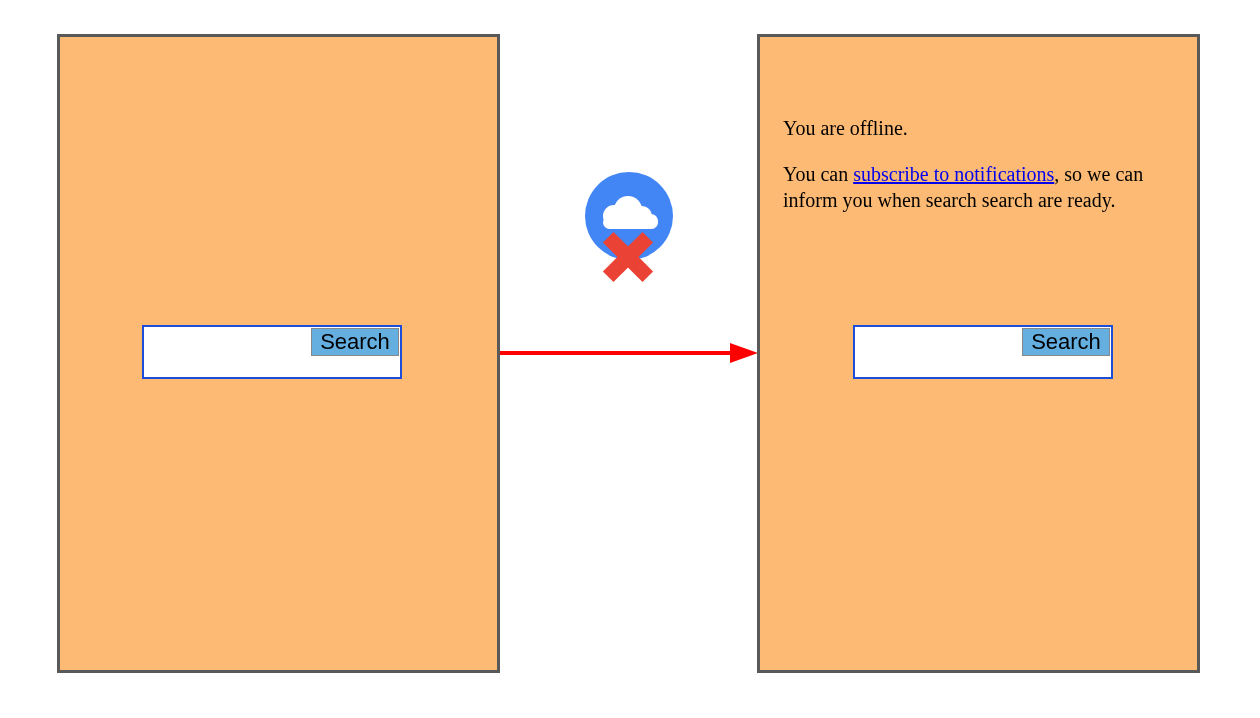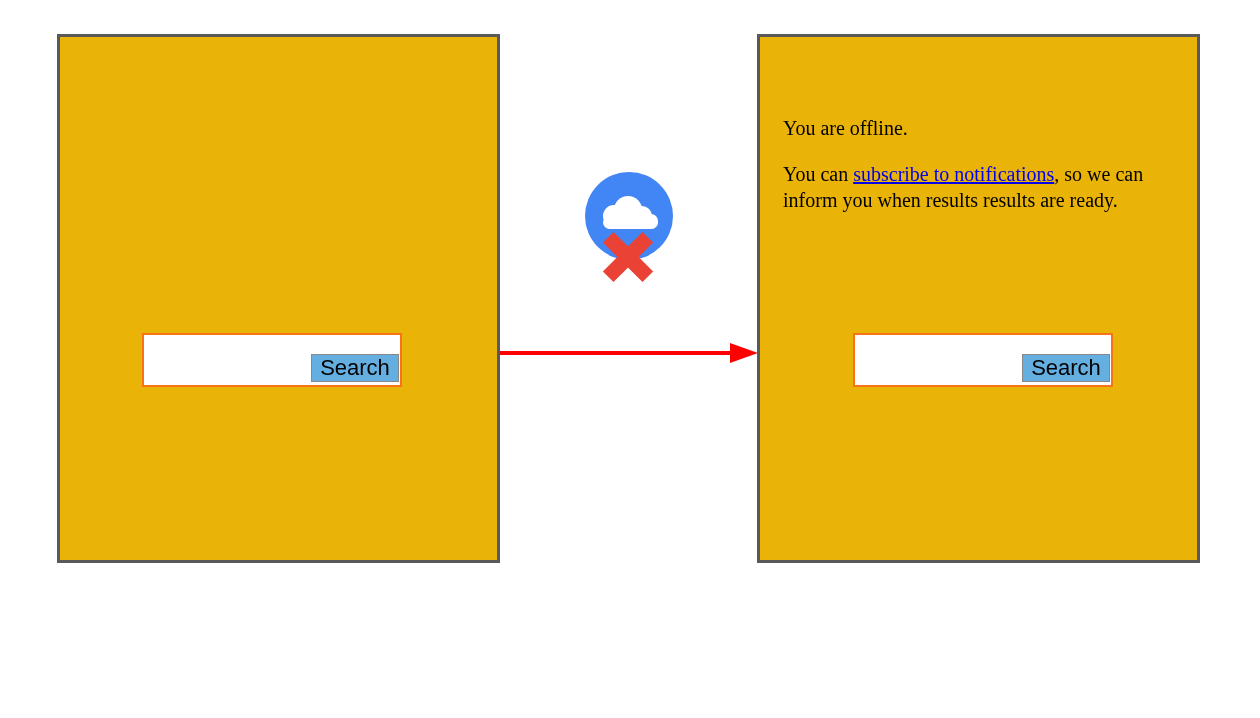--- a/index.html
+++ b/index.html
@@ -3,23 +3,23 @@
 <meta charset="utf-8">
 <style>
   * { box-sizing: border-box; margin: 0; padding: 0; }
   html, body { width: 1260px; height: 718px; background: #ffffff; overflow: hidden; }
   body { position: relative; font-family: "Liberation Sans", sans-serif; }
 
   .page-frame {
     position: absolute;
     top: 34px;
     width: 443px;
-    height: 529px;
+    height: 639px;
     border: 3px solid #595959;
-    background: #eab308;
+    background: #fdba74;
   }
   #frame-left  { left: 57px; }
   #frame-right { left: 757px; }
 
   
   #flow-arrow {
     position: absolute;
     left: 498px;
     top: 341px;
     width: 262px;
@@ -31,27 +31,27 @@
     position: absolute;
     left: 584px;
     top: 172px;
     width: 90px;
     height: 112px;
   }
 
   
   .search-bar {
     position: absolute;
-    top: 296px;
+    top: 288px;
     width: 260px;
     height: 54px;
-    border: 2px solid #f97316;
+    border: 2px solid #1d4ed8;
     background: #ffffff;
     display: flex;
-    align-items: flex-end;
+    align-items: flex-start;
   }
   #frame-left  .search-bar { left: 82px; }
   #frame-right .search-bar { left: 93px; }
 
   .search-bar input {
     flex: 1 1 auto;
     min-width: 0;
     border: none;
     outline: none;
     background: #ffffff;
@@ -116,19 +116,19 @@
   </g>
   <g fill="#ea4335">
     <rect x="16" y="77.5" width="56" height="15" transform="rotate(45 44 85)"></rect>
     <rect x="16" y="77.5" width="56" height="15" transform="rotate(-45 44 85)"></rect>
   </g>
 </svg>
 
 <div class="page-frame" id="frame-right">
   <div class="offline-copy">
     <p>You are offline.</p>
-    <p><span>You can </span><a href="#">subscribe to notifications</a><span>, so we can inform you when results results are ready.</span></p>
+    <p><span>You can </span><a href="#">subscribe to notifications</a><span>, so we can inform you when search search are ready.</span></p>
   </div>
   <form class="search-bar">
     <input type="text" value="" style="">
     <button type="button">Search</button>
   </form>
 </div>
 
 </body></html>

